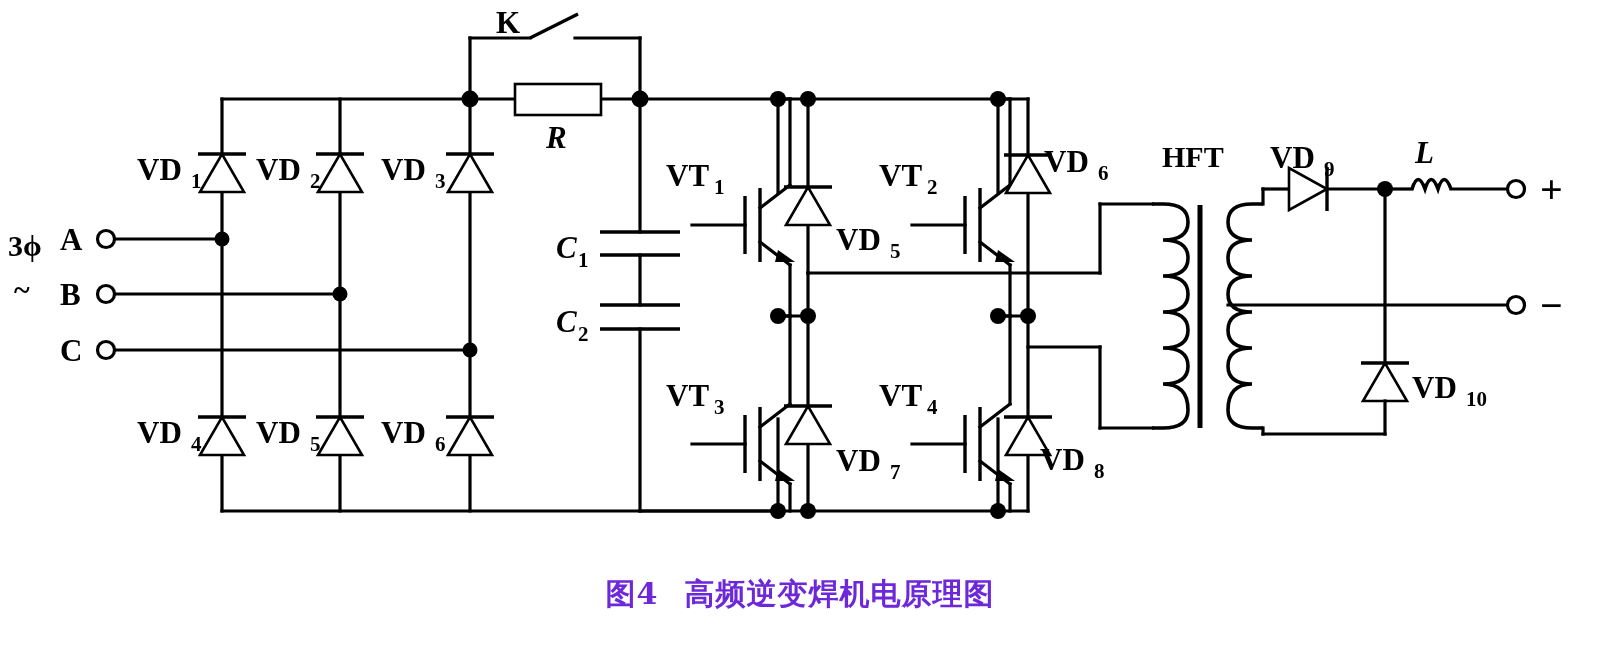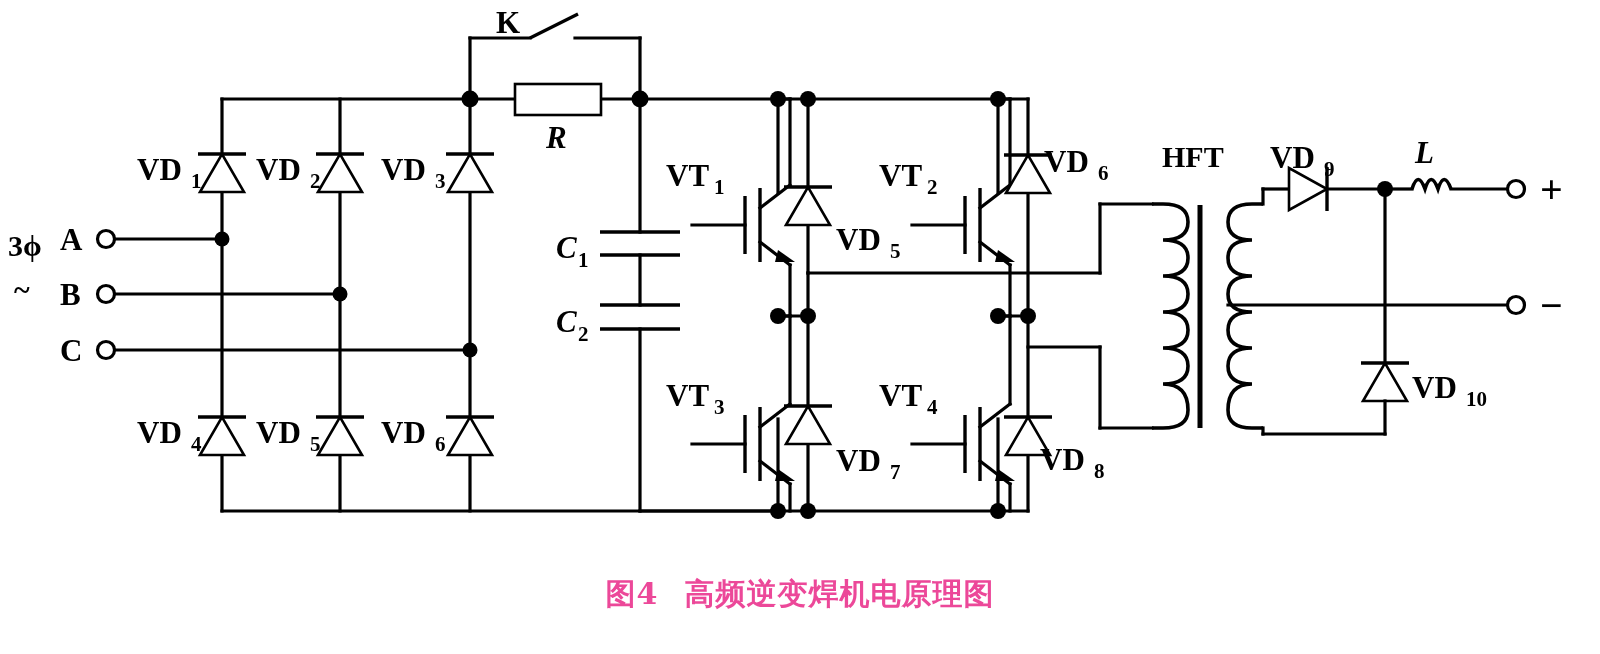--- a/index.html
+++ b/index.html
@@ -74,21 +74,21 @@
   .lbl-pm   { font-size: 40px; font-weight: bold; }
   #caption {
     position: absolute;
     left: 0;
     top: 574px;
     width: 1600px;
     text-align: center;
     font-family: "DejaVu Serif", "Liberation Serif", serif;
     font-size: 30px;
     font-weight: bold;
-    color: #ec4899;
+    color: #6d28d9;
     letter-spacing: 1px;
   }
   #caption .cap-num { margin-right: 26px; }
 </style>
 </head>
 <body>
 
 <div id="page">
 
   <svg id="circuit-svg" viewBox="0 0 1600 654">

